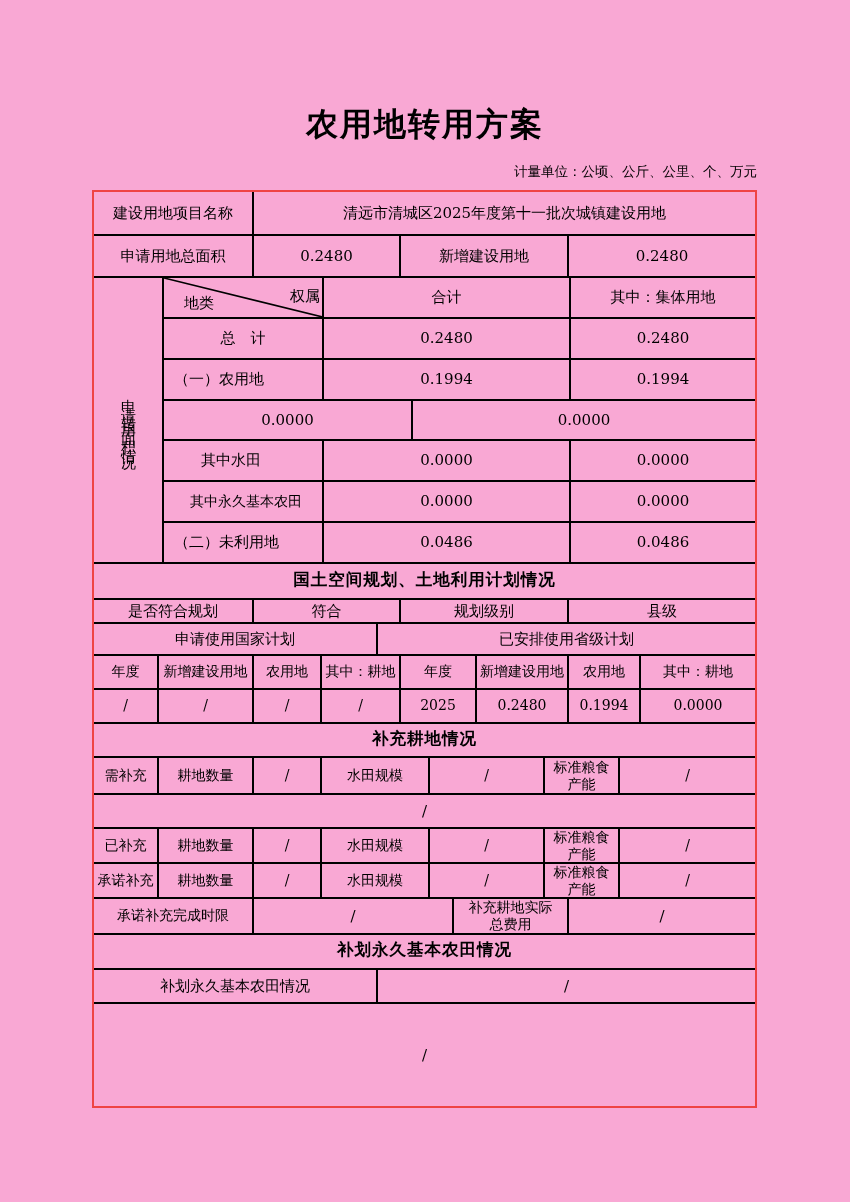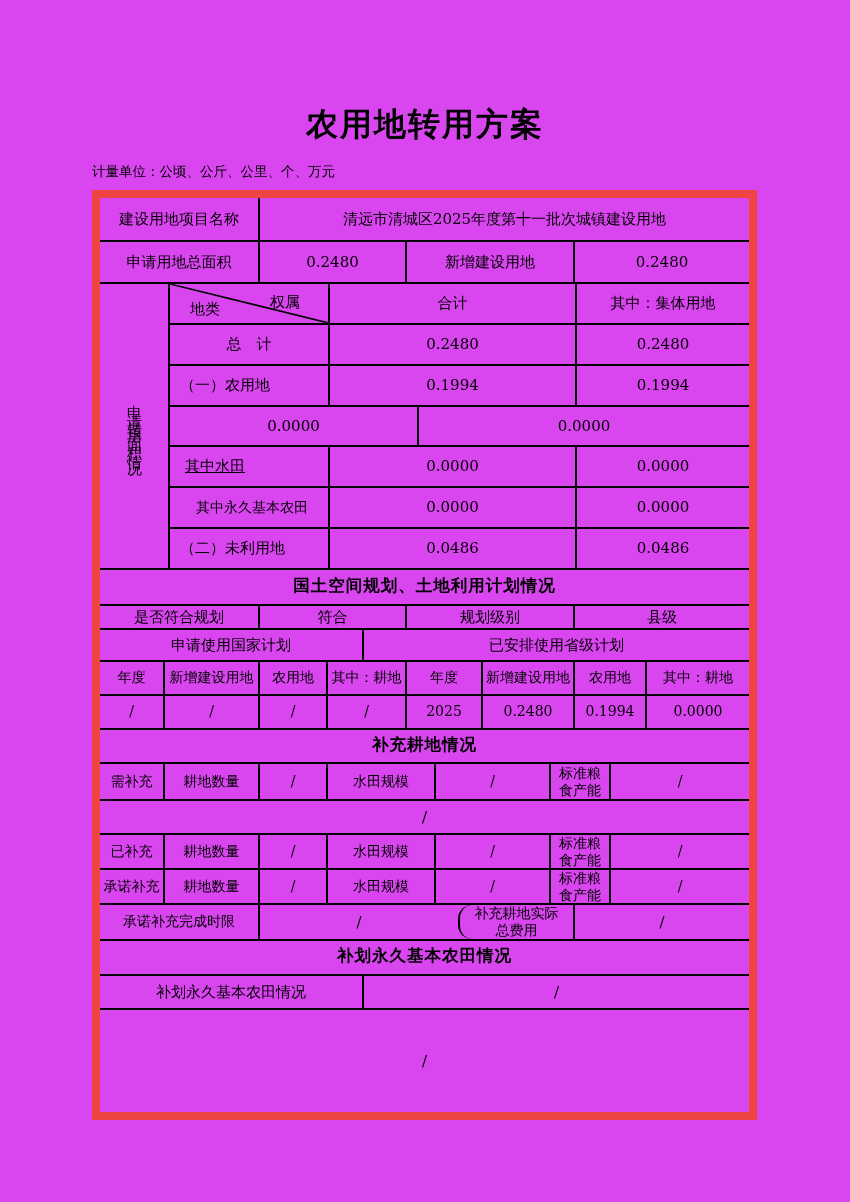--- a/index.html
+++ b/index.html
@@ -1,73 +1,73 @@
 <!DOCTYPE html>
 <html><head>
 <meta charset="utf-8">
 <style>
   html,body{margin:0;padding:0;background:#888;}
   .page{
-    width:850px;height:1202px;background:#d946ef;position:relative;
+    width:850px;height:1202px;background:#f9a8d4;position:relative;
     font-family:"DejaVu Serif","Liberation Serif",serif;color:#000;
     overflow:hidden;
   }
   .title{
     position:absolute;top:103px;left:0;width:850px;
     text-align:center;font-size:32px;font-weight:700;letter-spacing:2px;margin:0;
   }
   .unit-note{
     position:absolute;top:163px;left:92px;width:665px;
-    text-align:left;font-size:13.5px;
+    text-align:right;font-size:13.5px;
   }
   .form{
     position:absolute;left:92px;top:190px;width:665px;
-    border:8px solid #ef4444;box-sizing:border-box;
+    border:2px solid #ef4444;box-sizing:border-box;
     font-size:15px;
   }
   .row{display:flex;border-top:2px solid #000;box-sizing:border-box;}
   .form > .row:first-child{border-top:none;}
   .cell{
     display:flex;align-items:center;justify-content:center;
     box-sizing:border-box;text-align:center;line-height:1.25;
     border-left:2px solid #000;overflow:hidden;
   }
   .row > .cell:first-child{border-left:none;}
   .flex1{flex:1;}
   
   .w63{width:63px;} .w68{width:68px;} .w79{width:79px;} .w72{width:72px;}
-  .w75{width:60px;} .w76{width:76px;} .w92{width:92px;} .w95{width:95px;}
+  .w75{width:75px;} .w76{width:76px;} .w92{width:92px;} .w95{width:95px;}
   .w115{width:115px;} .w132{width:108px;} .w147{width:147px;} .w158{width:158px;}
-  .w168{width:168px;} .w200{width:200px;} .w247{width:247px;} .w305{width:262px;}
+  .w168{width:168px;} .w200{width:200px;} .w247{width:247px;} .w305{width:282px;}
   
   .h42{height:42px;} .h64{height:64px;} .h36{height:36px;} .h34{height:34px;}
   .h38{height:24px;} .h32{height:32px;} .h37{height:37px;} .h35{height:35px;}
   .h104{height:104px;}
   .conv{height:286px;}
   .conv-right{flex:1;display:flex;flex-direction:column;border-left:2px solid #000;}
   .conv-right .row{flex:1;}
   .conv-right .row:first-child{border-top:none;}
   .vertical-label{
     writing-mode:vertical-rl;letter-spacing:0.55em;
     font-size:15px;justify-content:center;
   }
   .left-label{justify-content:flex-start;text-align:left;}
   .pad10{padding-left:10px;} .pad16{padding-left:16px;}
-  .pad22{padding-left:15px;text-decoration:underline;} .pad26{padding-left:26px;}
+  .pad22{padding-left:37px;} .pad26{padding-left:26px;}
   .section-title{
     font-family:Liberation Mono, monospace;
     font-weight:700;font-size:16.5px;letter-spacing:1px;
   }
   .diag{position:relative;}
   .diag svg{position:absolute;left:0;top:0;width:100%;height:100%;}
-  .diag .corner-tr{position:absolute;top:9px;right:28px;font-size:15px;margin-left:19px;}
+  .diag .corner-tr{position:absolute;top:9px;right:2px;font-size:15px;margin-left:19px;}
   .diag .corner-bl{position:absolute;bottom:4px;left:20px;font-size:15px;}
   .small{font-size:14px;}
   .wrapcell{padding:0 6px;line-height:1.2;}
-  .wrapcell2{padding:16px 12px;line-height:1.2;border-radius:14px;}
+  .wrapcell2{padding:16px 12px;line-height:1.2;}
 </style>
 </head>
 <body>
 
 <div class="page">
 
   <h1 class="title">农用地转用方案</h1>
   <div class="unit-note">计量单位：公顷、公斤、公里、个、万元</div>
 
   <div class="form">

